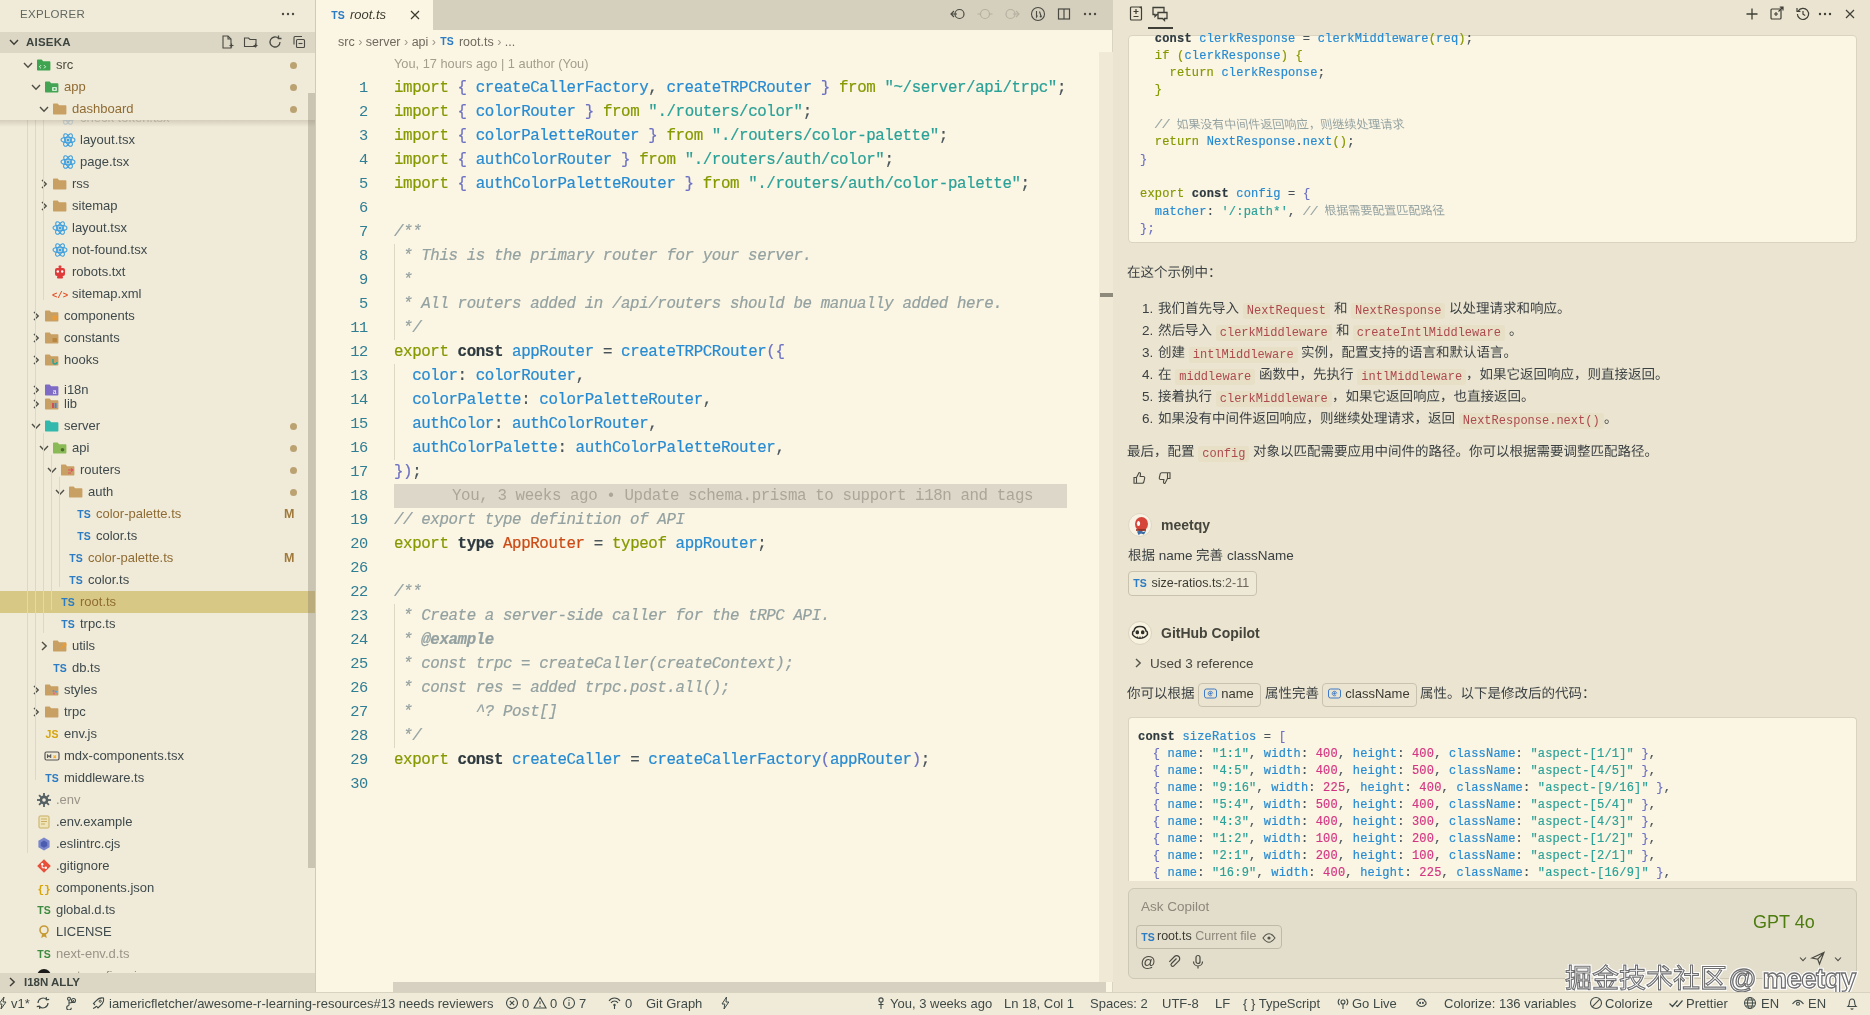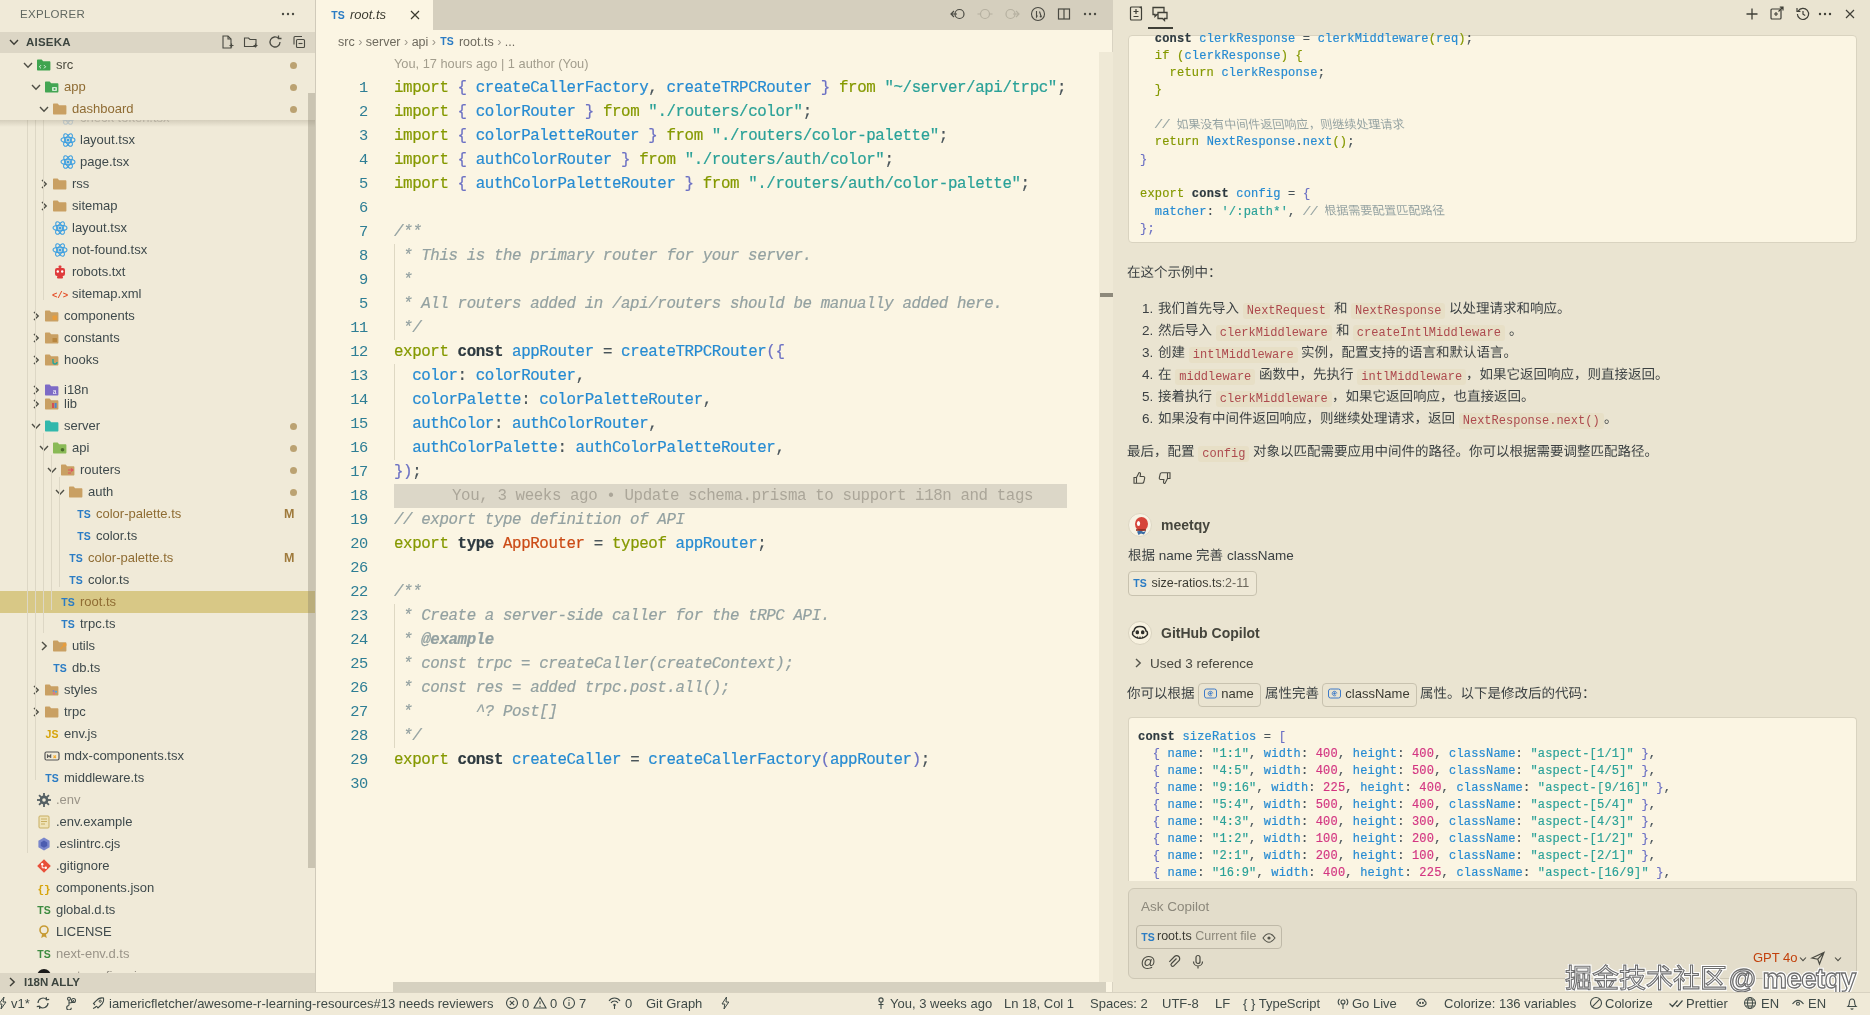--- a/index.html
+++ b/index.html
@@ -943,21 +943,21 @@
 <div class="abs" style="left:1140px;top:954px;"><svg style="" width="16" height="16" viewBox="0 0 16 16">
       <text x="8" y="12.5" font-size="15" fill="#4a4a42" text-anchor="middle" font-family="Liberation Sans">@</text>
     </svg></div>
 <div class="abs" style="left:1165px;top:954px;"><svg style="" width="16" height="16" viewBox="0 0 16 16">
       <path d="M11.5 4.5l-5 5a1.6 1.6 0 1 0 2.3 2.3l5-5a3 3 0 1 0-4.3-4.3l-5.2 5.3" fill="none" stroke="#4a4a42" stroke-width="1.2"></path>
     </svg></div>
 <div class="abs" style="left:1190px;top:954px;"><svg style="" width="16" height="16" viewBox="0 0 16 16">
       <rect x="6" y="1.5" width="4" height="8" rx="2" fill="none" stroke="#4a4a42" stroke-width="1.2"></rect>
       <path d="M3.5 7.5a4.5 4.5 0 0 0 9 0M8 12v2.5" fill="none" stroke="#4a4a42" stroke-width="1.2"></path>
     </svg></div>
-<div class="abs" style="left:1753px;top:950px;font-size:13px;color:#c2410c;">GPT 4o</div>
+<div class="abs" style="left:1753px;top:912px;font-size:18px;color:#4d7c0f;">GPT 4o</div>
 <div class="abs" style="left:1797px;top:951px;"><svg style="" width="12" height="12" viewBox="0 0 16 16">
       <path d="M4 6l4 4.2L12 6" fill="none" stroke="#4a4a42" stroke-width="1.4"></path>
     </svg></div>
 <div class="abs" style="left:1810px;top:950px;"><svg style="" width="16" height="16" viewBox="0 0 16 16">
       <path d="M2 8l12-5.5L9.5 14 7.8 9.2 2 8zM7.8 9.2L14 2.5" fill="none" stroke="#4a4a42" stroke-width="1.2"></path>
     </svg></div>
 <div class="abs" style="left:1832px;top:951px;"><svg style="" width="12" height="12" viewBox="0 0 16 16">
       <path d="M4 6l4 4.2L12 6" fill="none" stroke="#4a4a42" stroke-width="1.4"></path>
     </svg></div>
 <div class="abs" style="left:1729px;top:963px;white-space:nowrap;"><span style="font-family:'Liberation Sans';font-size:27.5px;font-weight:bold;letter-spacing:-.5px;color:transparent;-webkit-text-stroke:3.5px #ffffff;">@ meetqy</span></div>

